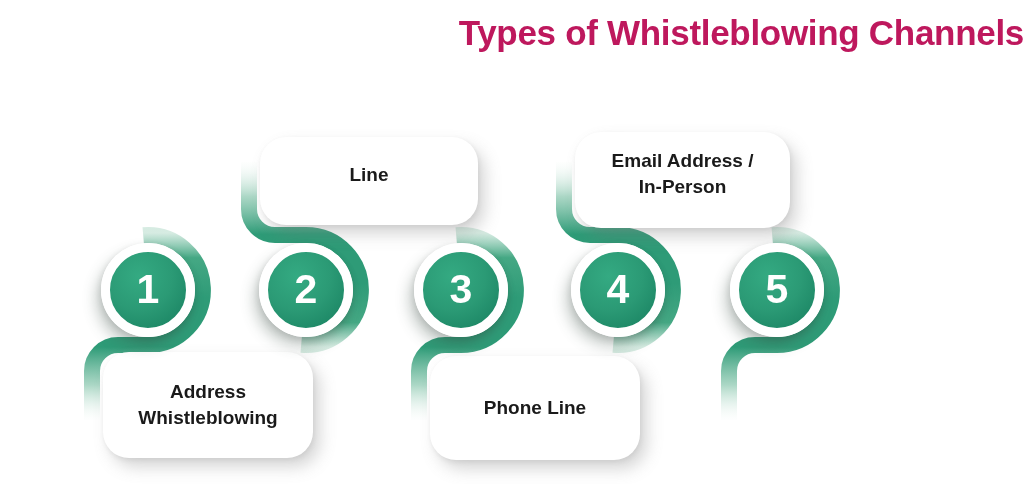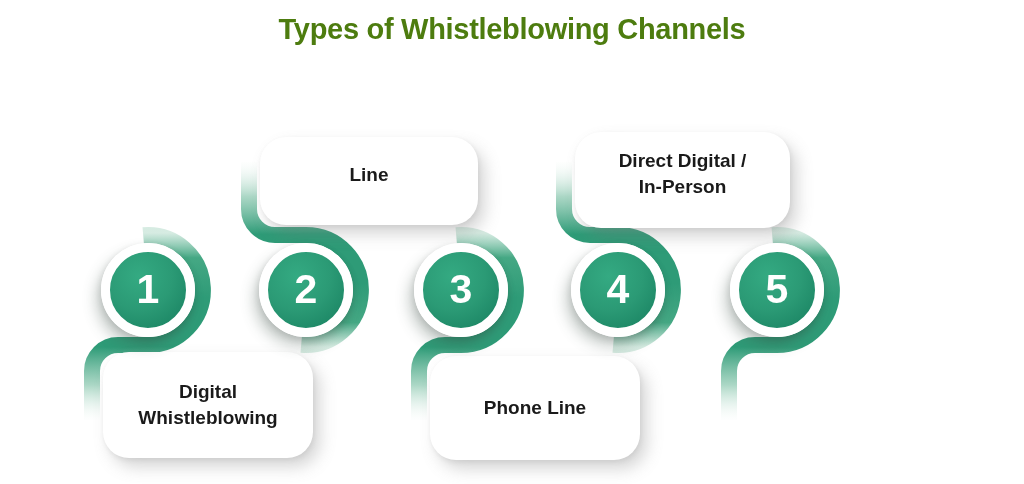--- a/index.html
+++ b/index.html
@@ -9,25 +9,25 @@
     height: 484px;
     background: #ffffff;
     overflow: hidden;
     font-family: "Liberation Sans", "DejaVu Sans", sans-serif;
   }
   .title {
     position: absolute;
     top: 13px;
     left: 0;
     width: 100%;
-    text-align: center;
-    font-size: 29px;
+    text-align: right;
+    font-size: 35px;
     font-weight: 800;
     letter-spacing: -0.3px;
-    color: #4d7c0f;
+    color: #be185d;
     z-index: 4;
   }
   .swoosh-layer {
     position: absolute;
     top: 0; left: 0;
     width: 1024px; height: 484px;
     z-index: 1;
   }
   .swoosh {
     fill: none;
@@ -103,34 +103,34 @@
       </linearGradient>
     </defs>
     <path class="swoosh" stroke="url(#gradOdd)" d="M143.2 235.2 A55 55 0 1 1 148 345 L118 345 A26 26 0 0 0 92 371 L92 420"></path>
     <path class="swoosh" stroke="url(#gradEven)" d="M301.2 344.8 A55 55 0 1 0 306 235 L275 235 A26 26 0 0 1 249 209 L249 162"></path>
     <path class="swoosh" stroke="url(#gradOdd)" d="M456.2 235.2 A55 55 0 1 1 461 345 L445 345 A26 26 0 0 0 419 371 L419 420"></path>
     <path class="swoosh" stroke="url(#gradEven)" d="M613.2 344.8 A55 55 0 1 0 618 235 L590 235 A26 26 0 0 1 564 209 L564 162"></path>
     <path class="swoosh" stroke="url(#gradOdd)" d="M772.2 235.2 A55 55 0 1 1 777 345 L755 345 A26 26 0 0 0 729 371 L729 420"></path>
   </svg>
 
   <div class="card below" style="left:103px; top:352px; width:210px; height:106px;">
-    <div class="card-label">Digital
+    <div class="card-label">Address
 Whistleblowing</div>
   </div>
 
   <div class="card above" style="left:260px; top:137px; width:218px; height:88px;">
     <div class="card-label">Line</div>
   </div>
 
   <div class="card below" style="left:430px; top:356px; width:210px; height:104px;">
     <div class="card-label">Phone Line</div>
   </div>
 
   <div class="card above" style="left:575px; top:132px; width:215px; height:96px;">
-    <div class="card-label">Direct Digital /
+    <div class="card-label">Email Address /
 In-Person</div>
   </div>
 
 
   <div class="circle" style="left:101px; top:243px;">
     <span class="circle-number">1</span>
   </div>
   <div class="circle" style="left:259px; top:243px;">
     <span class="circle-number">2</span>
   </div>

